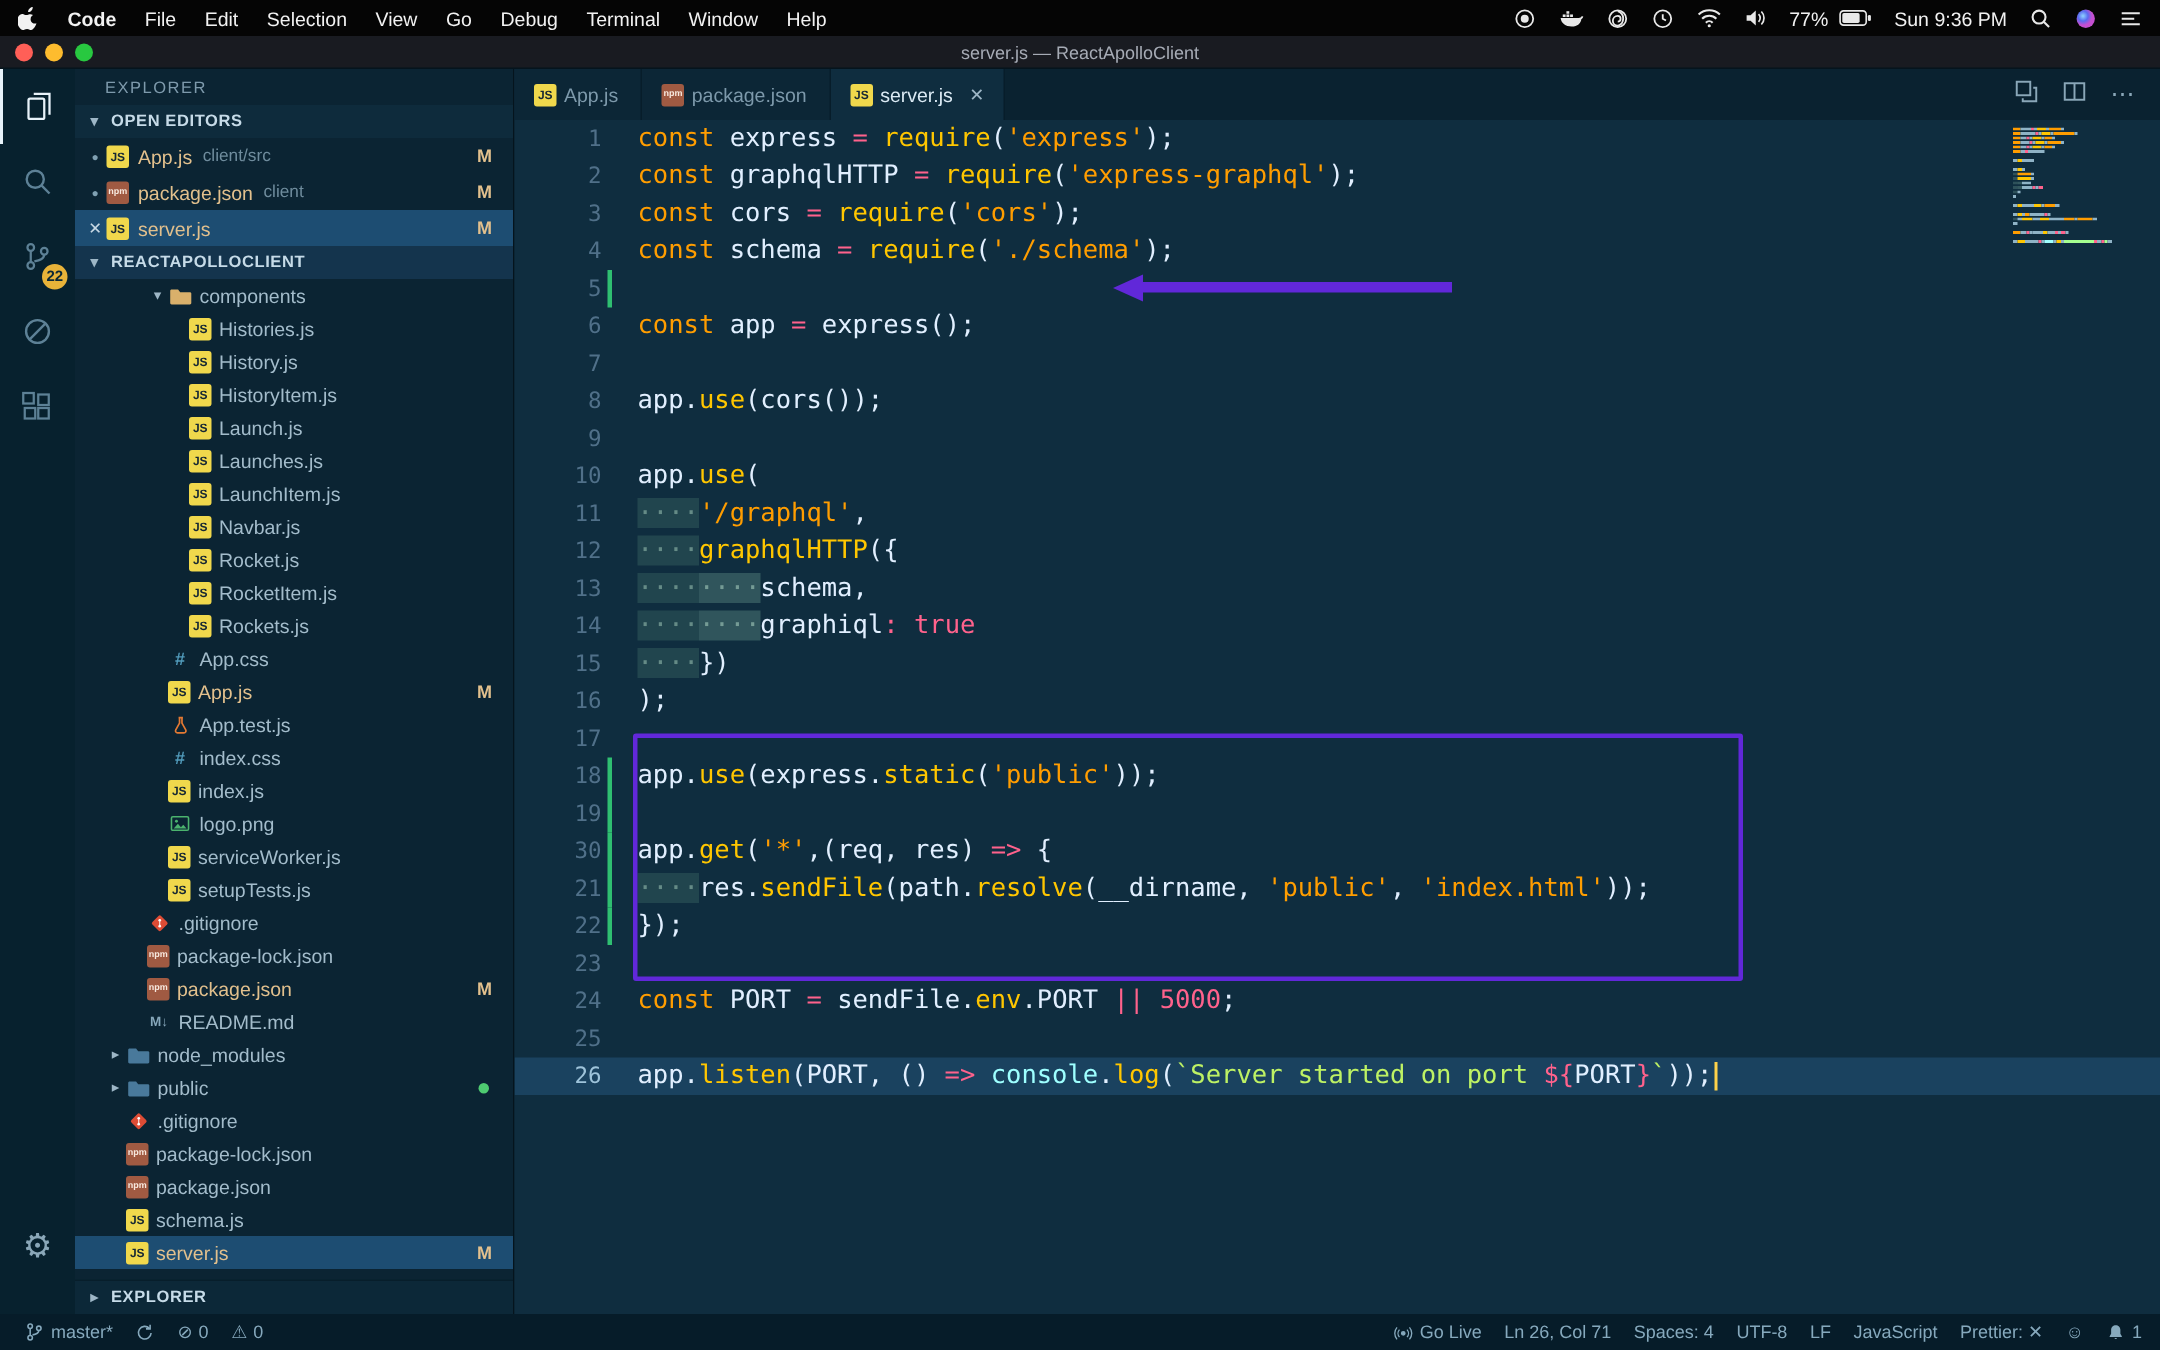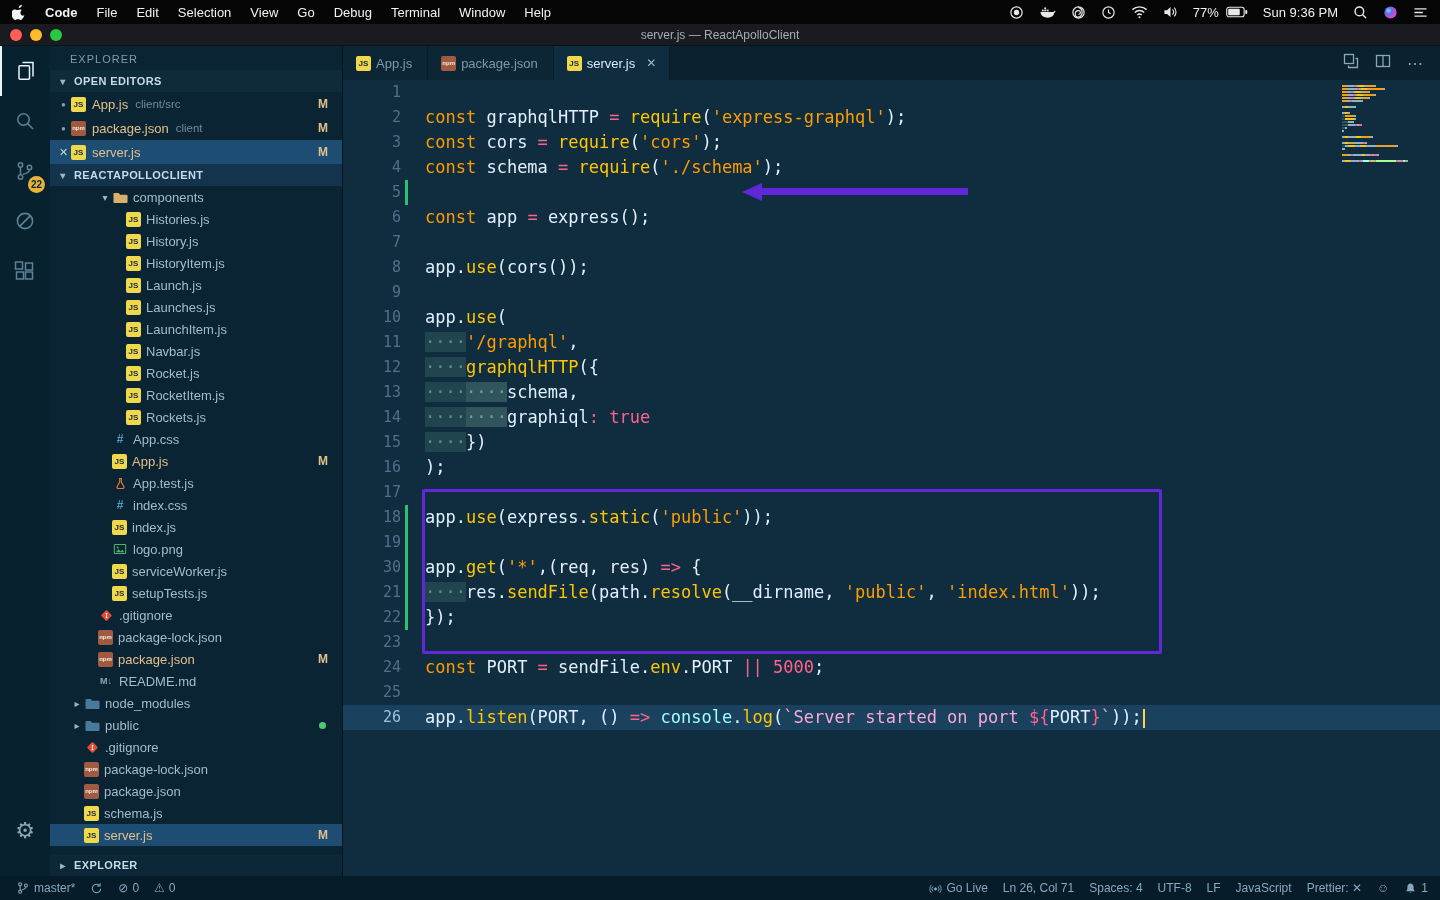--- a/index.html
+++ b/index.html
@@ -85,21 +85,21 @@
   .editor{flex:1;position:relative;font-family:"DejaVu Sans Mono","Liberation Mono",monospace;
           font-size:17px;line-height:25px;color:#e1efff;overflow:hidden;}
   .line{height:25px;display:flex;align-items:center;}
   .line.current{background:rgba(58,130,190,.25);}
   .ln{width:58px;text-align:right;color:#507089;font-size:15px;flex:none;}
   .line.current .ln{color:#9ec3da;}
   .gitmark{width:10px;flex:none;position:relative;height:25px;}
   .gitmark.added::after{content:'';position:absolute;left:4px;top:0;width:3px;height:25px;background:#2fbf71;}
   .codetext{padding-left:14px;white-space:pre;}
   .tok-k{color:#ff9d00}.tok-f{color:#ffc600}.tok-s{color:#ff9d00}.tok-o{color:#ff628c}
-  .tok-n{color:#ff628c}.tok-w{color:#e1efff}.tok-c{color:#9effff}.tok-t{color:#f9a8d4}
+  .tok-n{color:#ff628c}.tok-w{color:#e1efff}.tok-c{color:#9effff}.tok-t{color:#bef264}
   .tok-i1{background:rgba(100,155,130,.22);color:rgba(185,225,205,.45)}
   .tok-i2{background:rgba(125,180,160,.30);color:rgba(185,225,205,.50)}
   .cursor{display:inline-block;width:2px;height:19px;background:#ffd24a;vertical-align:middle;margin-left:1px;}
 
   .minimap{position:absolute;top:5px;right:8px;width:90px;z-index:3;}
   .mm-row{height:2px;margin-bottom:1px;overflow:hidden;white-space:nowrap;}
   .mm-row span{display:inline-block;height:2px;vertical-align:top;}
 
   .anno{position:absolute;z-index:5;pointer-events:none;}
   .anno-rect{left:79px;top:409px;width:734px;height:159px;border:3px solid #6128d9;border-radius:2px;}
@@ -534,20 +534,21 @@
           </span>
           <span class="ellipsis">⋯</span>
         </div>
       </div>
 
       <div class="editor">
         <div>
             <div class="line">
               <span class="ln">1</span>
               <span class="gitmark"></span>
+              <span class="codetext"><span class="tok-k">const </span><span class="tok-w">express </span><span class="tok-o">=</span><span class="tok-w"> </span><span class="tok-f">require</span><span class="tok-w">(</span><span class="tok-s">'express'</span><span class="tok-w">);</span></span>
             </div>
             <div class="line">
               <span class="ln">2</span>
               <span class="gitmark"></span>
               <span class="codetext"><span class="tok-k">const </span><span class="tok-w">graphqlHTTP </span><span class="tok-o">=</span><span class="tok-w"> </span><span class="tok-f">require</span><span class="tok-w">(</span><span class="tok-s">'express-graphql'</span><span class="tok-w">);</span></span>
             </div>
             <div class="line">
               <span class="ln">3</span>
               <span class="gitmark"></span>
               <span class="codetext"><span class="tok-k">const </span><span class="tok-w">cors </span><span class="tok-o">=</span><span class="tok-w"> </span><span class="tok-f">require</span><span class="tok-w">(</span><span class="tok-s">'cors'</span><span class="tok-w">);</span></span>

